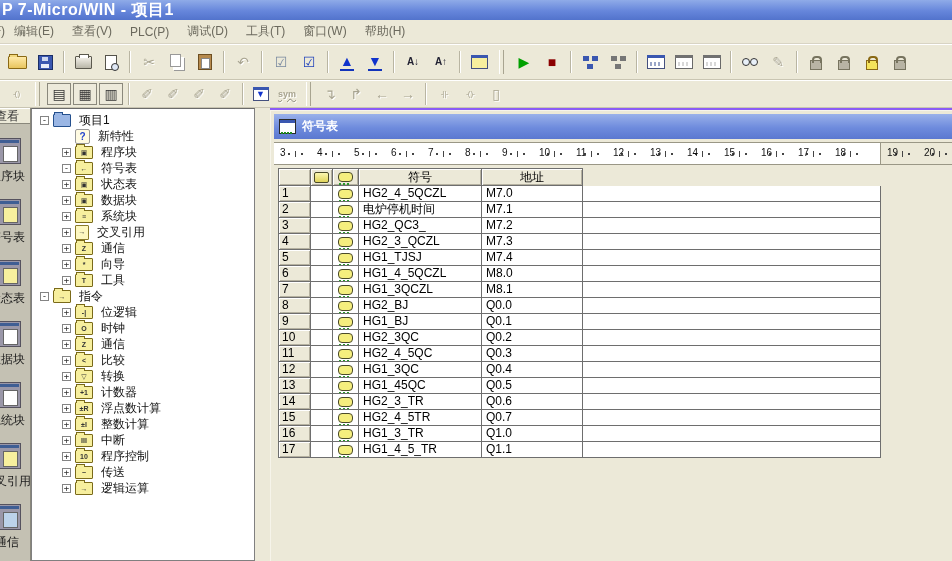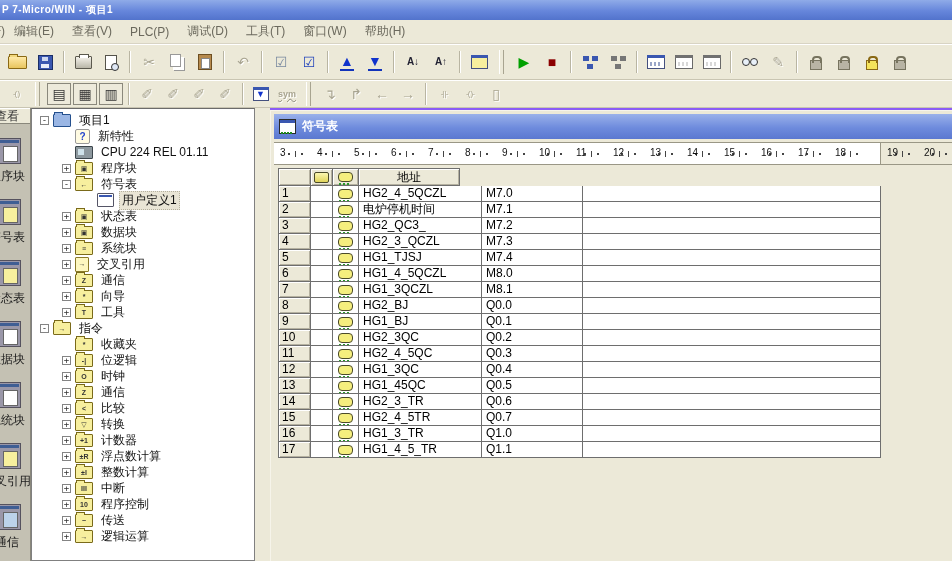--- a/index.html
+++ b/index.html
@@ -6,21 +6,21 @@
   body{
     width:952px;height:561px;overflow:hidden;position:relative;
     font-family:"Liberation Sans","DejaVu Sans",sans-serif;
     background:#ECE9D8;font-size:12px;color:#222;
     -webkit-font-smoothing:none;
   }
   
   #titlebar{
     position:absolute;left:0;top:0;width:952px;height:20px;
     background:linear-gradient(180deg,#8FABE8 0%,#6686DB 55%,#5273CC 100%);
-    color:#fff;font-weight:bold;font-size:10px;line-height:20px;
+    color:#fff;font-weight:bold;font-size:16px;line-height:20px;
     padding-left:2px;box-sizing:border-box;white-space:nowrap;overflow:hidden;
     letter-spacing:.5px;
   }
   
   #menubar{
     position:absolute;left:0;top:20px;width:952px;height:24px;
     background:#ECE9D8;border-bottom:1px solid #D8D4C4;
     display:flex;align-items:center;box-sizing:border-box;
     color:#6b695d;
   }
@@ -393,42 +393,32 @@
           <span class="tlabel">项目1</span>
         </div>
         <div class="tree-row" style="padding-left: 30px;">
           <span class="expander none"></span>
           <span class="tico question">
             <span class="badge">?</span>
           </span>
           <span class="tlabel bold">新特性</span>
         </div>
         <div class="tree-row" style="padding-left: 30px;">
-          <span class="expander none"></span>
-          <span class="tico cpu"></span>
-          <span class="tlabel">CPU 224 REL 01.11</span>
-        </div>
-        <div class="tree-row" style="padding-left: 30px;">
           <span class="expander">+</span>
           <span class="tico folder">
             <span class="badge">▣</span>
           </span>
           <span class="tlabel">程序块</span>
         </div>
         <div class="tree-row" style="padding-left: 30px;">
           <span class="expander">-</span>
           <span class="tico folder">
             <span class="badge">←</span>
           </span>
           <span class="tlabel">符号表</span>
-        </div>
-        <div class="tree-row sel" style="padding-left: 52px;">
-          <span class="expander none"></span>
-          <span class="tico table-hand"></span>
-          <span class="tlabel">用户定义1</span>
         </div>
         <div class="tree-row" style="padding-left: 30px;">
           <span class="expander">+</span>
           <span class="tico folder">
             <span class="badge">▣</span>
           </span>
           <span class="tlabel">状态表</span>
         </div>
         <div class="tree-row" style="padding-left: 30px;">
           <span class="expander">+</span>
@@ -471,27 +461,20 @@
             <span class="badge">T</span>
           </span>
           <span class="tlabel">工具</span>
         </div>
         <div class="tree-row" style="padding-left: 8px;">
           <span class="expander">-</span>
           <span class="tico folder">
             <span class="badge">→</span>
           </span>
           <span class="tlabel">指令</span>
-        </div>
-        <div class="tree-row" style="padding-left: 30px;">
-          <span class="expander none"></span>
-          <span class="tico folder">
-            <span class="badge">*</span>
-          </span>
-          <span class="tlabel">收藏夹</span>
         </div>
         <div class="tree-row" style="padding-left: 30px;">
           <span class="expander">+</span>
           <span class="tico folder">
             <span class="badge">-|</span>
           </span>
           <span class="tlabel">位逻辑</span>
         </div>
         <div class="tree-row" style="padding-left: 30px;">
           <span class="expander">+</span>
@@ -643,20 +626,21 @@
       </div>
       <div id="symtable">
         <div class="shead">
           <div class="cell num"></div>
           <div class="cell ic1">
             <span class="symico cube"></span>
           </div>
           <div class="cell ic2">
             <span class="symico"></span>
           </div>
+          <div class="cell sym">符号</div>
           <div class="cell addr">地址</div>
         </div>
         <div id="symrows">
             <div class="srow">
               <div class="cell num">1</div>
               <div class="cell ic1"></div>
               <div class="cell ic2">
                 <span class="symico"></span>
               </div>
               <div class="cell sym">HG2_4_5QCZL</div>

